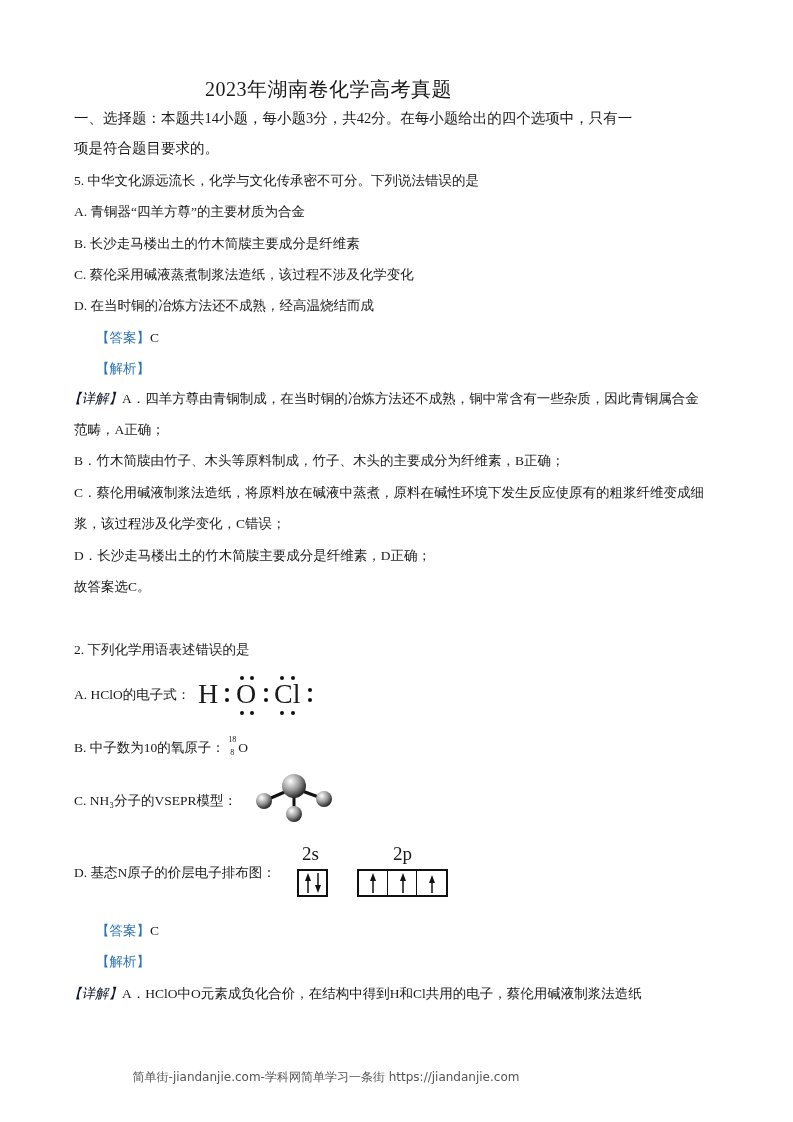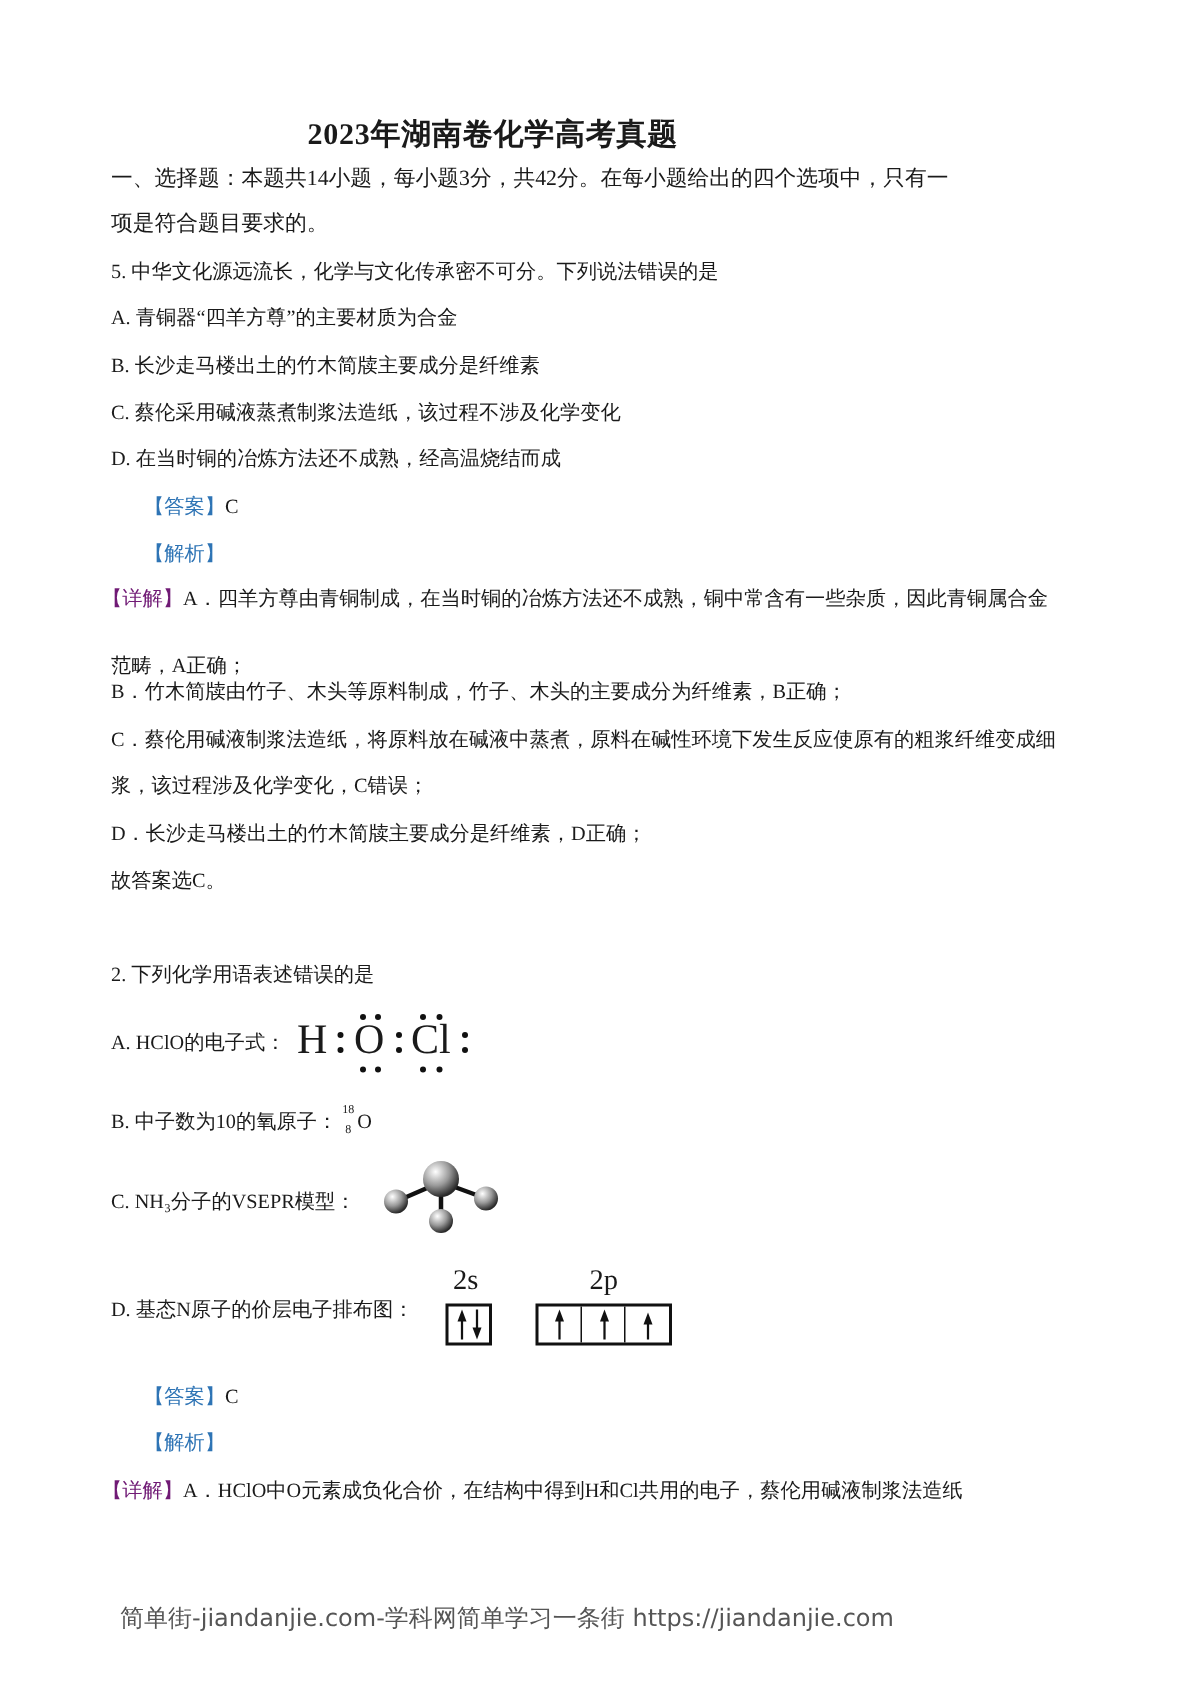--- a/index.html
+++ b/index.html
@@ -3,30 +3,30 @@
 <meta charset="utf-8">
 <style>
   html, body { margin: 0; padding: 0; background: #ffffff; }
   body {
     width: 793px; height: 1122px; position: relative; overflow: hidden;
     font-family: "Liberation Serif", "DejaVu Serif", serif;
     color: #1a1a1a;
   }
   .title {
     position: absolute; left: 0; top: 76px; width: 657px; text-align: center;
-    font-size: 20px; font-weight: bold; letter-spacing: 0.5px;
+    font-size: 20px; font-weight: normal; letter-spacing: 0.5px;
   }
   .line {
     position: absolute; left: 74px; font-size: 13.5px; white-space: nowrap;
   }
   .section {
     position: absolute; left: 74px; font-size: 14.5px; font-weight: normal; white-space: nowrap;
   }
   .tag { color: #2e74b5; margin-left: 28px; }
-  .tag-plain { color: #701a75; }
+  .tag-plain { color: #0f172a; font-style: italic; }
 
   
   .lewis {
     position: absolute; left: 198px; top: 674px; height: 40px;
     font-family: "Liberation Serif", serif; font-size: 28px; line-height: 40px;
   }
   .lewis .atom { position: absolute; top: 0; }
   .dot { position: absolute; width: 4px; height: 4px; border-radius: 50%; background: #111; }
 
   
@@ -35,21 +35,21 @@
   
   .orb-label { position: absolute; font-size: 19px; }
   .orb-box {
     position: absolute; border: 2px solid #111; height: 28px; box-sizing: border-box;
   }
   .orb-cell {
     position: absolute; top: 0; height: 100%; border-right: 1.5px solid #111; box-sizing: border-box;
   }
   .footer {
     position: absolute; left: 0; top: 1069px; width: 652px; text-align: center;
-    font-family: "DejaVu Sans", sans-serif; font-size: 16px; color: #555; padding-left: 12px;
+    font-family: "DejaVu Sans", sans-serif; font-size: 12px; color: #555;
   }
 </style>
 </head>
 <body>
 
 <div>
 
   <div class="title">2023年湖南卷化学高考真题</div>
 
   <div class="section" style="top:109px">一、选择题：本题共14小题，每小题3分，共42分。在每小题给出的四个选项中，只有一</div>
@@ -63,21 +63,21 @@
 
   <div class="line" style="top:329px; left:68px">
     <span class="tag">【答案】</span><span>C</span>
   </div>
   <div class="line" style="top:360px; left:68px">
     <span class="tag">【解析】</span>
   </div>
   <div class="line" style="top:390px; left:68px">
     <span class="tag-plain">【详解】</span><span>A．四羊方尊由青铜制成，在当时铜的冶炼方法还不成熟，铜中常含有一些杂质，因此青铜属合金</span>
   </div>
-  <div class="line" style="top:435px">范畴，A正确；</div>
+  <div class="line" style="top:421px">范畴，A正确；</div>
   <div class="line" style="top:452px">B．竹木简牍由竹子、木头等原料制成，竹子、木头的主要成分为纤维素，B正确；</div>
   <div class="line" style="top:484px">C．蔡伦用碱液制浆法造纸，将原料放在碱液中蒸煮，原料在碱性环境下发生反应使原有的粗浆纤维变成细</div>
   <div class="line" style="top:515px">浆，该过程涉及化学变化，C错误；</div>
   <div class="line" style="top:547px">D．长沙走马楼出土的竹木简牍主要成分是纤维素，D正确；</div>
   <div class="line" style="top:578px">故答案选C。</div>
 
   <div class="line" style="top:641px">2. 下列化学用语表述错误的是</div>
 
   <div class="line" style="top:686px">A. HClO的电子式：</div>
   <div class="lewis">

